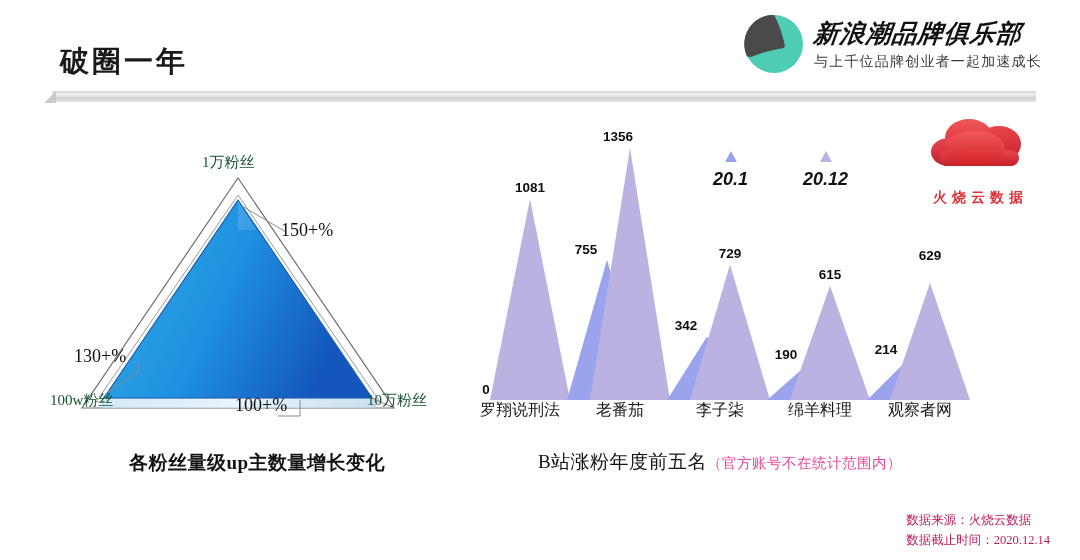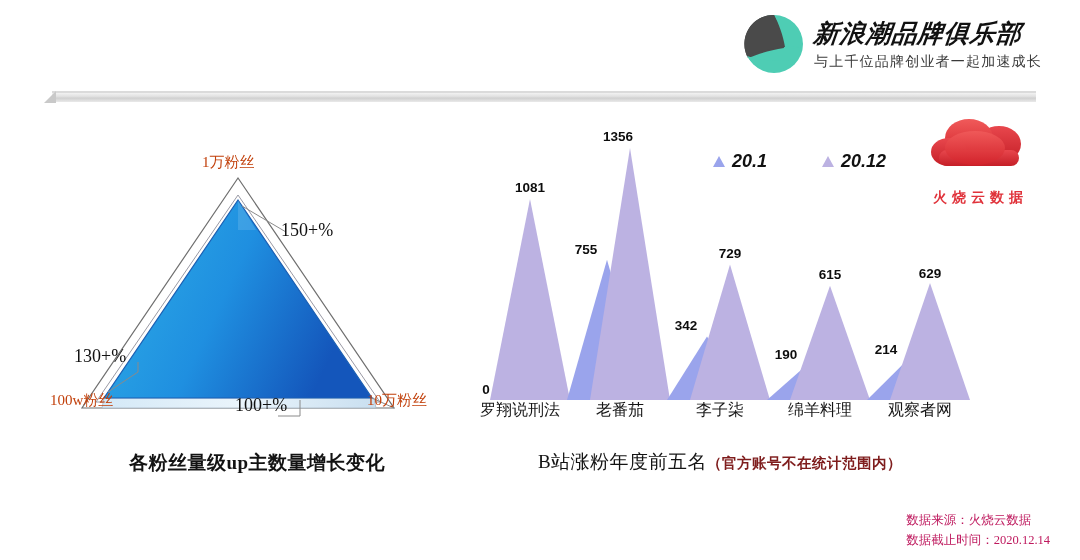--- a/index.html
+++ b/index.html
@@ -51,21 +51,21 @@
   }
   .brand-tag{
     font-size:14px;color:#3a3a3a;letter-spacing:1.2px;
     font-family:"Liberation Sans","DejaVu Sans",sans-serif;
   }
 
   
   .radar-panel{position:absolute;left:42px;top:140px;width:430px;height:300px;}
   .radar-svg{position:absolute;left:0;top:0;}
   .radar-lbl{
-    position:absolute;font-size:15px;color:#c2410c;white-space:nowrap;
+    position:absolute;font-size:15px;color:#14532d;white-space:nowrap;
     font-family:"Liberation Serif","DejaVu Serif",serif;
   }
   .lbl-top{left:160px;top:13px;}
   .lbl-left{left:8px;top:251px;}
   .lbl-right{left:325px;top:251px;}
   .val-lbl{
     position:absolute;font-size:18px;color:#111;white-space:nowrap;
     font-family:"Liberation Serif","DejaVu Serif",serif;
   }
   .val-150{left:239px;top:80px;}
@@ -91,30 +91,30 @@
     font-family:"Liberation Serif","DejaVu Serif",serif;white-space:nowrap;
   }
   .vlabel{
     position:absolute;font-size:13.5px;font-weight:700;color:#0d0d0d;
     font-family:"Liberation Sans","DejaVu Sans",sans-serif;white-space:nowrap;
     transform:translateX(-50%);
   }
   .legend{
     position:absolute;left:243px;top:33px;display:flex;gap:55px;align-items:center;
   }
-  .legend-item{display:flex;align-items:center;gap:7px;}
+  .legend-item{display:flex;align-items:center;gap:7px;flex-direction:column;}
   .legend-tri{width:0;height:0;border-left:6px solid transparent;border-right:6px solid transparent;}
   .legend-txt{
     font-size:18px;font-weight:700;font-style:italic;color:#111;
     font-family:"Liberation Sans","DejaVu Sans",sans-serif;
   }
 
   .cap-right{left:470px;top:448px;width:500px;line-height:1.45;}
   .cap-right .cap-main{font-size:19px;font-weight:400;}
-  .cap-right .cap-sub{font-size:14.5px;font-weight:700;color:#7f1d1d;}
+  .cap-right .cap-sub{font-size:14.5px;font-weight:400;color:#ec4899;}
 
   
   .watermark{position:absolute;right:22px;top:118px;width:160px;text-align:center;}
   .wm-cloud{width:110px;height:56px;margin:0 auto;display:block;}
   .wm-text{
     margin-top:15px;font-size:14px;font-weight:700;color:#e0323a;
     letter-spacing:5px;text-indent:5px;
     font-family:"Liberation Serif","DejaVu Serif",serif;
   }
 
@@ -123,20 +123,21 @@
     position:absolute;right:30px;bottom:10px;text-align:left;
     font-size:12.5px;color:#be185d;line-height:1.55;
     font-family:"Liberation Serif","DejaVu Serif",serif;
   }
 </style>
 </head>
 <body>
 
 <div class="slide">
 
+  <div class="page-title">破圈一年</div>
 
   <div class="rule-wrap">
     <div class="rule-gray"></div>
     <div class="rule-red-tip"></div>
     <div class="rule-red"></div>
   </div>
 
   <div class="brand">
     <svg class="brand-mark" viewBox="0 0 60 60">
       <circle cx="30" cy="30" r="29" fill="#4ecdb4"></circle>
@@ -224,21 +225,21 @@
     <div id="vlabels">
         <div class="vlabel" style="left: 16px; top: 264px;">0</div>
         <div class="vlabel" style="left: 60px; top: 62.1062px;">1081</div>
         <div class="vlabel" style="left: 116px; top: 123.69px;">755</div>
         <div class="vlabel" style="left: 148px; top: 11px;">1356</div>
         <div class="vlabel" style="left: 216px; top: 200.442px;">342</div>
         <div class="vlabel" style="left: 260px; top: 127.522px;">729</div>
         <div class="vlabel" style="left: 316px; top: 228.69px;">190</div>
         <div class="vlabel" style="left: 360px; top: 148.708px;">615</div>
         <div class="vlabel" style="left: 416px; top: 224.23px;">214</div>
-        <div class="vlabel" style="left: 460px; top: 148px;">629</div>
+        <div class="vlabel" style="left: 460px; top: 130px;">629</div>
       </div>
 
     <div class="cat-row" id="catrow">
         <div class="cat-lbl">罗翔说刑法</div>
         <div class="cat-lbl">老番茄</div>
         <div class="cat-lbl">李子柒</div>
         <div class="cat-lbl">绵羊料理</div>
         <div class="cat-lbl">观察者网</div>
       </div>
   </div>

